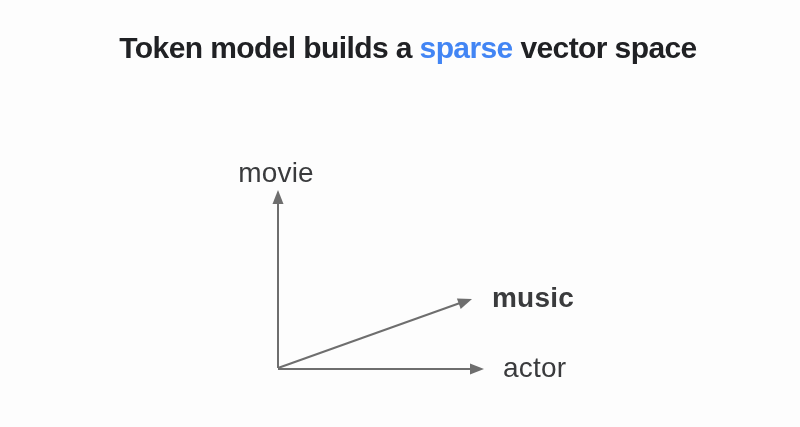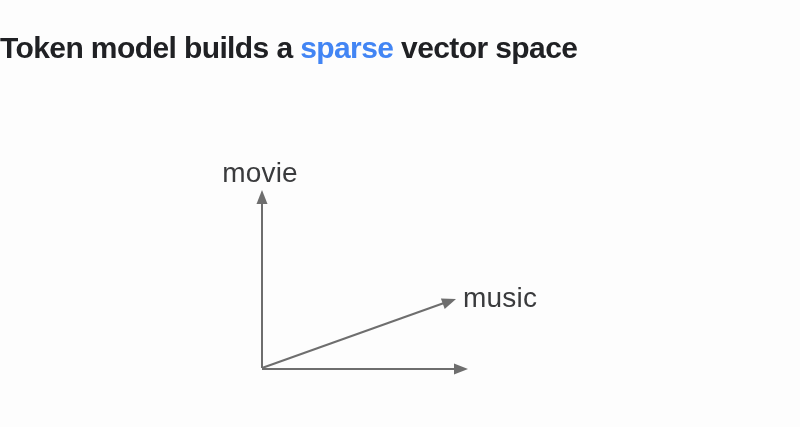--- a/index.html
+++ b/index.html
@@ -8,51 +8,52 @@
     position: relative;
     width: 800px;
     height: 427px;
     background: #fdfdfd;
     overflow: hidden;
     font-family: "Liberation Sans", sans-serif;
   }
   .title {
     position: absolute;
     top: 27px;
-    left: 0;
+    left: 16px;
     right: 0;
-    text-align: left;
+    text-align: center;
     font-size: 30px;
     line-height: 41px;
     font-weight: bold;
     letter-spacing: -0.6px;
     color: #202124;
   }
   .title .line { display: block; white-space: pre; }
   .title .hl { color: #4285f4; }
   .diagram {
     position: absolute;
     inset: 0;
+    margin-left: 16px;
   }
   .diagram svg {
     position: absolute;
     left: 0;
     top: 0;
   }
   .axis-label {
     position: absolute;
     font-size: 28px;
     line-height: 32px;
     font-weight: normal;
     color: #3a3b3d;
     letter-spacing: 0.2px;
     white-space: pre;
   }
   .axis-label.movie { left: 260px; top: 157px; transform: translateX(-50%); }
-  .axis-label.music { left: 463px; top: 282px; }
+  .axis-label.music { left: 476px; top: 282px; font-weight: bold; }
   .axis-label.actor { left: 487px; top: 352px; }
 </style>
 </head>
 <body>
 
 <div class="stage">
 
   <h1 class="title">
     <span class="line"><span>Token model builds a </span><span class="hl">sparse</span><span> vector space</span></span>
   </h1>
@@ -70,15 +71,16 @@
         <polygon points="468,369 454,363.5 454,374.5" fill="#6e6e6e"></polygon>
       </g>
 
       <g>
         <line x1="262" y1="368" x2="444" y2="303" stroke="#6e6e6e" stroke-width="2"></line>
         <polygon points="456,299 444.7,308.9 440.9,298.5" fill="#6e6e6e"></polygon>
       </g>
     </svg>
     <span class="axis-label movie">movie</span>
     <span class="axis-label music">music</span>
+    <span class="axis-label actor">actor</span>
   </div>
 
 </div>
 
 </body></html>

